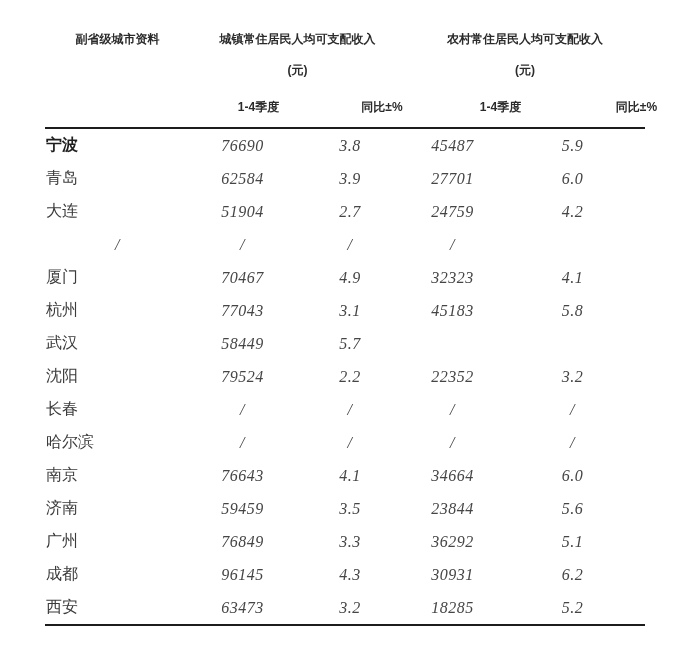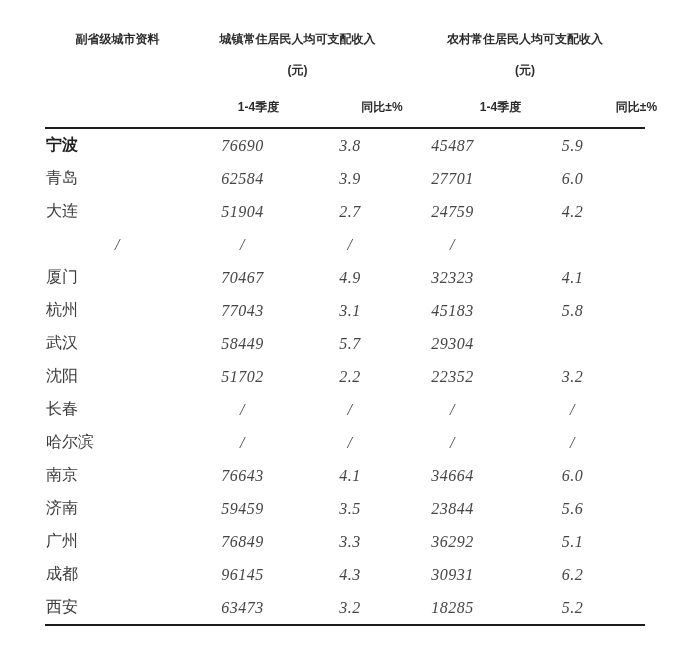--- a/index.html
+++ b/index.html
@@ -149,26 +149,25 @@
     <div class="val">77043</div>
     <div class="val">3.1</div>
     <div class="val">45183</div>
     <div class="val">5.8</div>
   </div>
 
   <div class="row">
     <div class="city">武汉</div>
     <div class="val">58449</div>
     <div class="val">5.7</div>
-    <div class="val">29304</div>
   </div>
 
   <div class="row">
     <div class="city">沈阳</div>
-    <div class="val">51702</div>
+    <div class="val">79524</div>
     <div class="val">2.2</div>
     <div class="val">22352</div>
     <div class="val">3.2</div>
   </div>
 
   <div class="row">
     <div class="city">长春</div>
     <div class="val">/</div>
     <div class="val">/</div>
     <div class="val">/</div>

